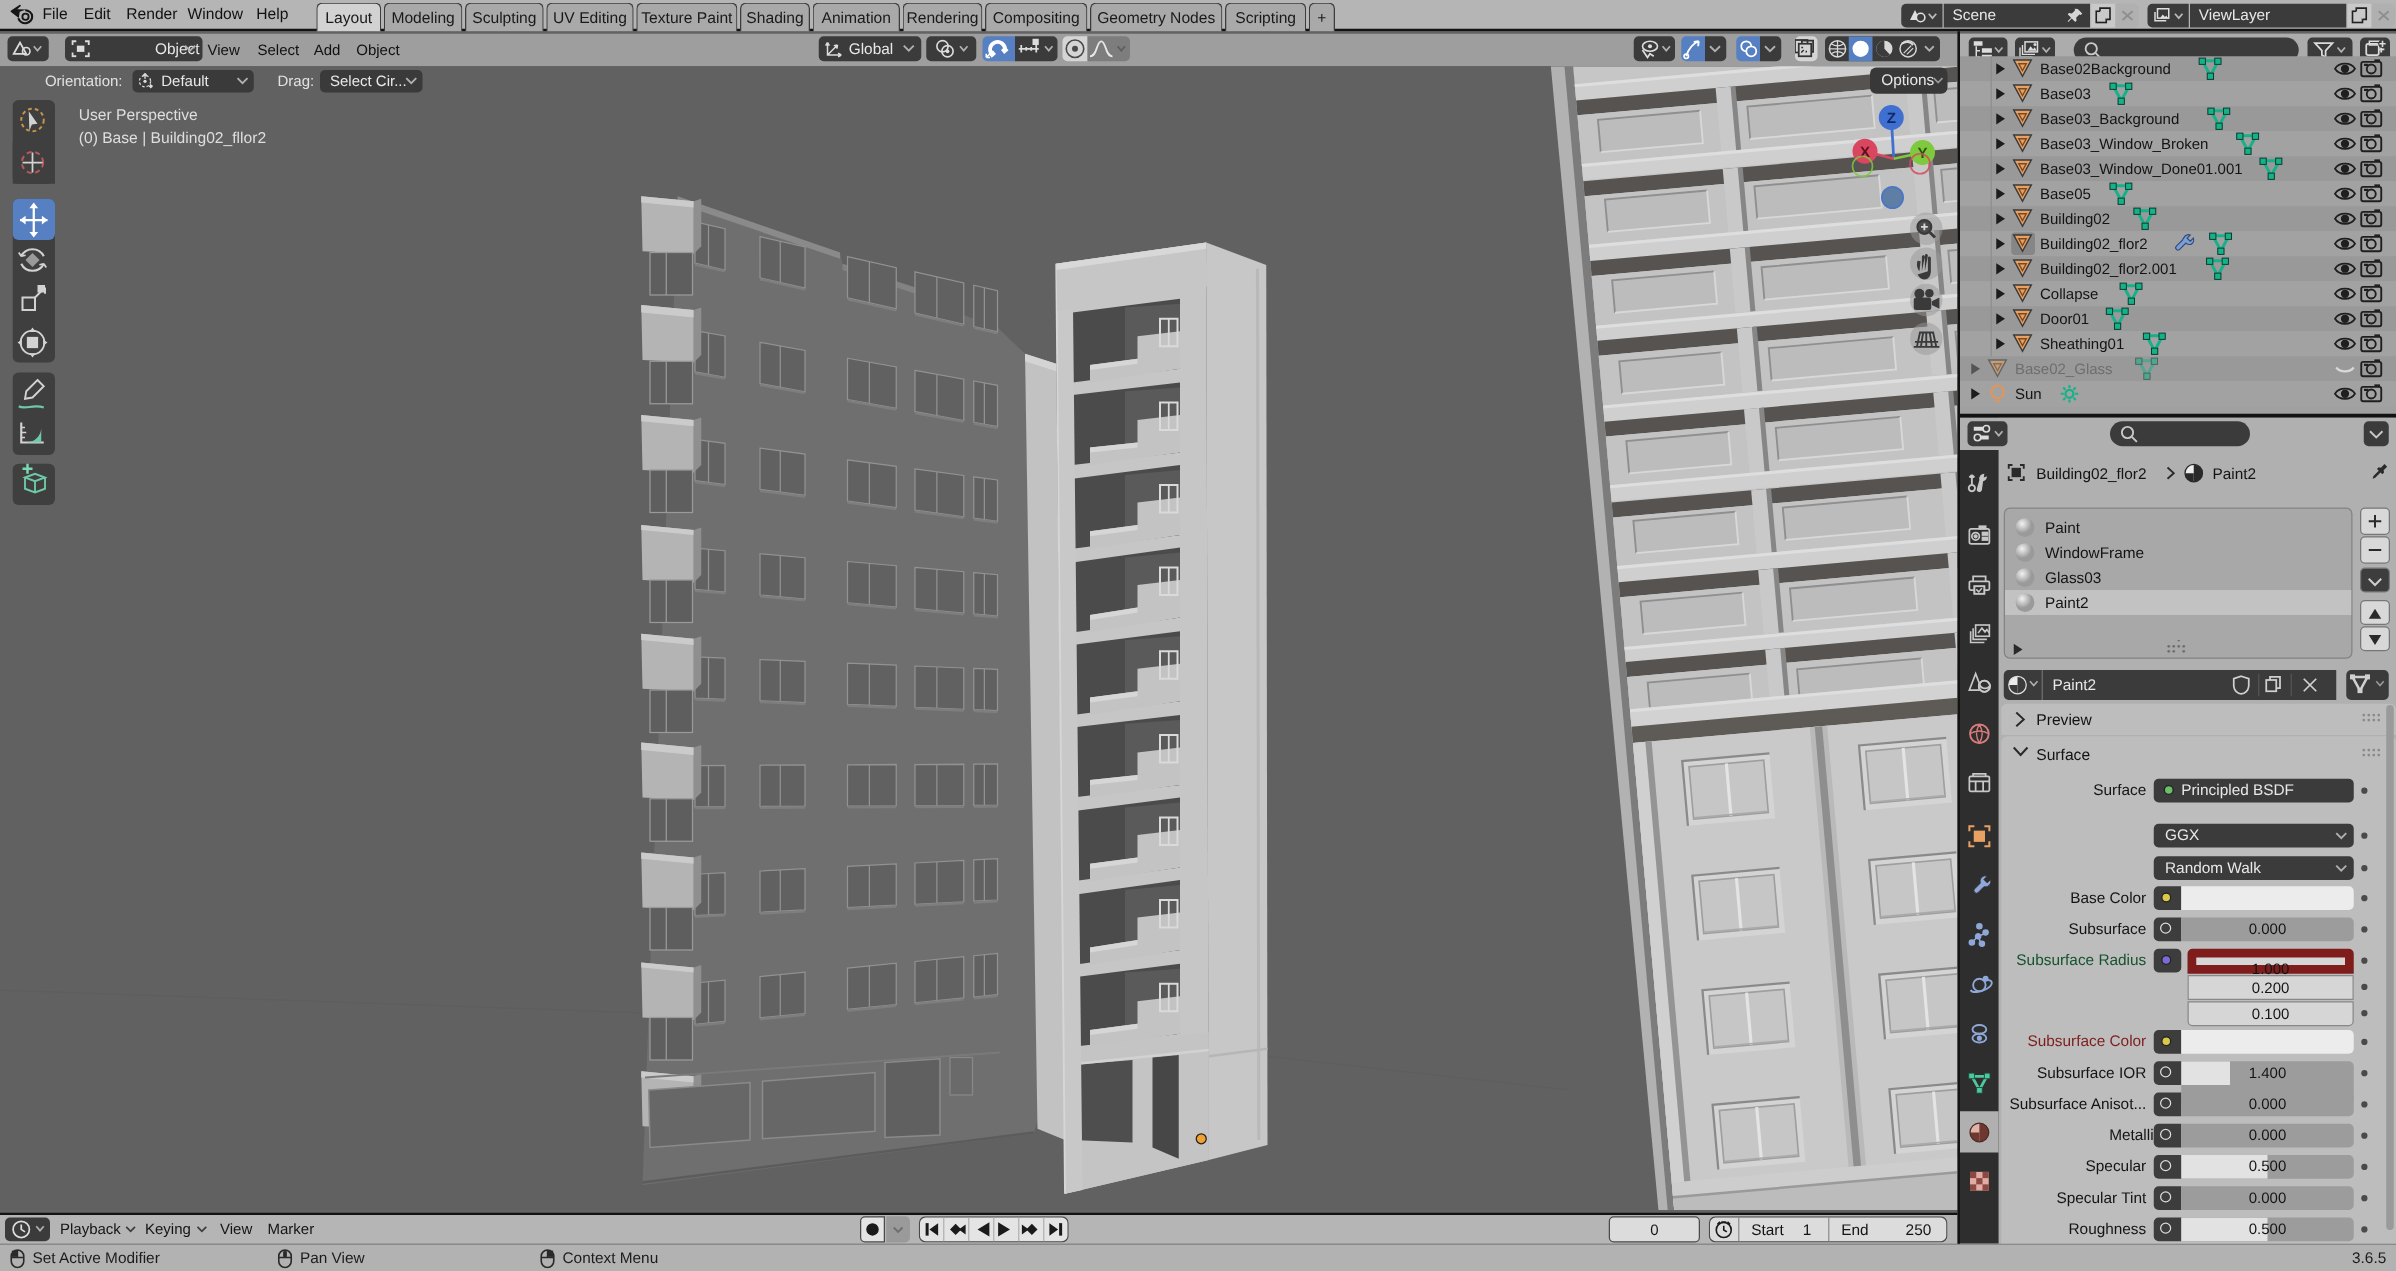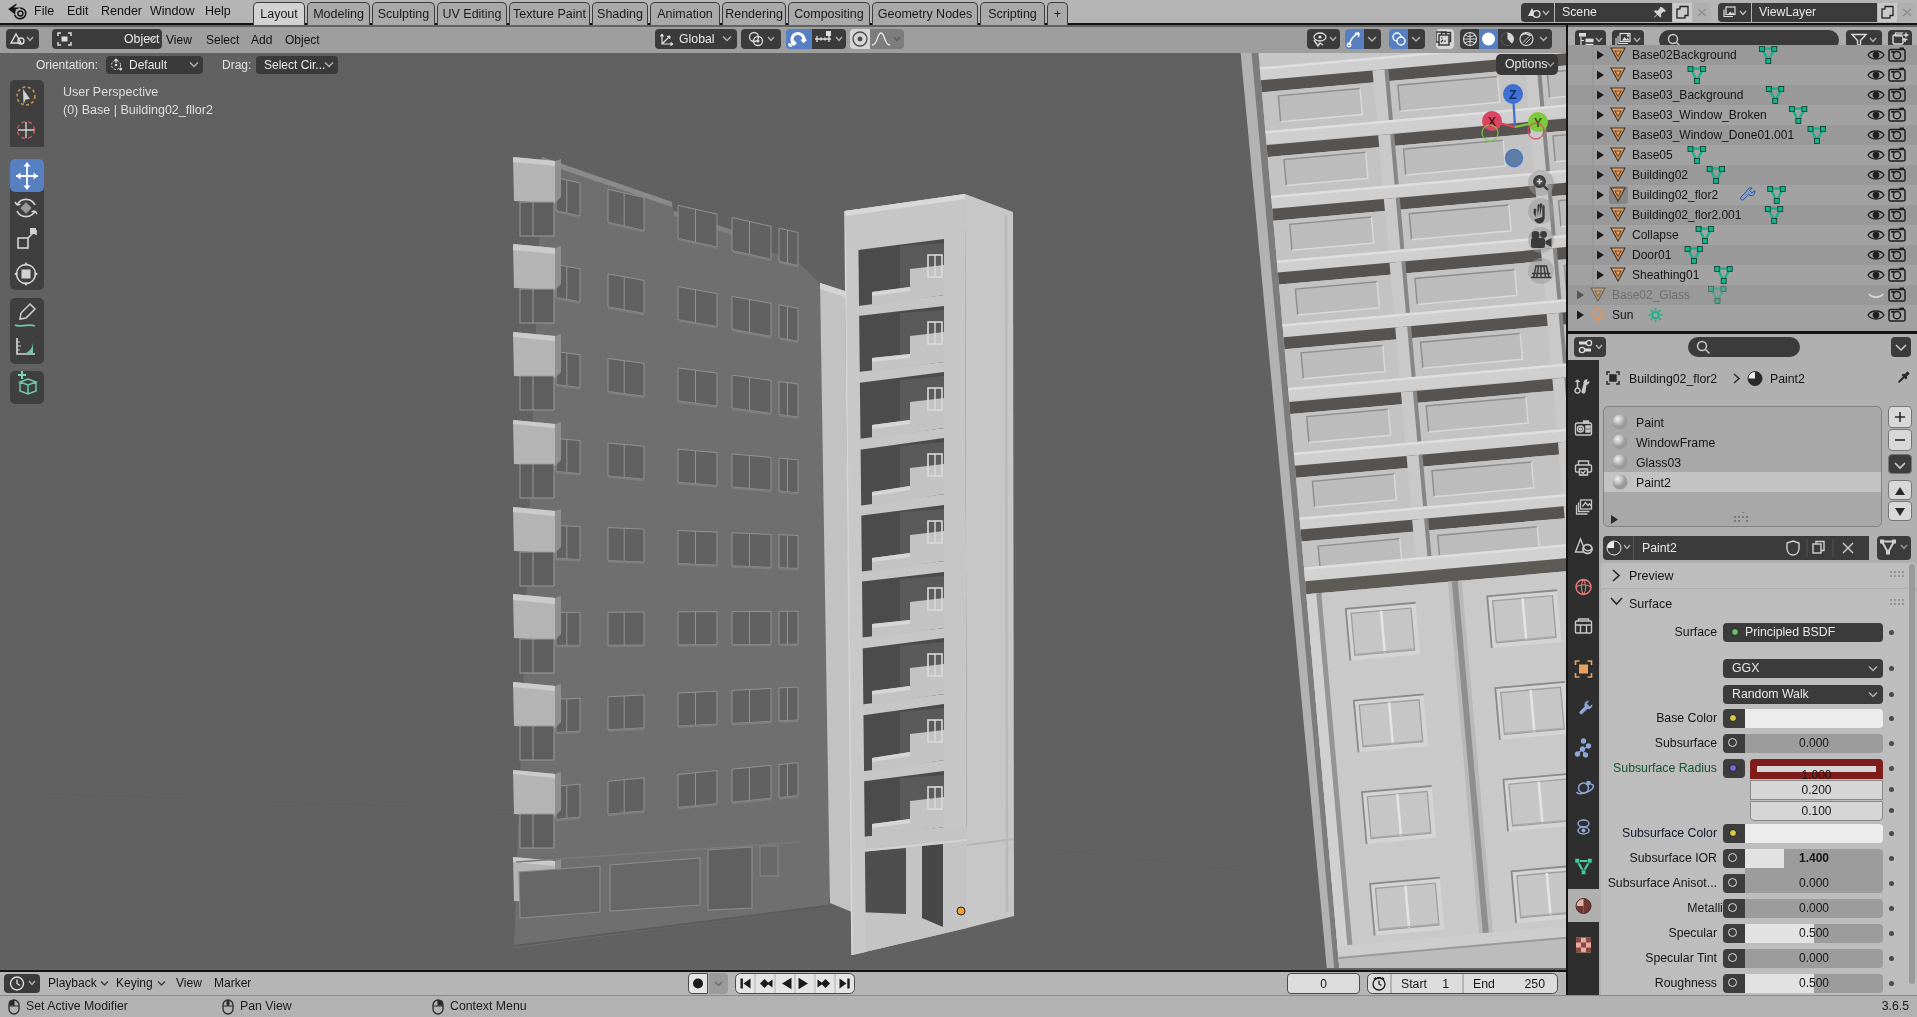--- a/index.html
+++ b/index.html
@@ -1545,31 +1545,31 @@
 <div style="position:absolute; left:0px; top:425px; width:149px; height:18px; text-align:right; line-height:18px; color:#14532d; font-size:12.3px;">Subsurface Radius</div>
 <div style="position:absolute; left:155px; top:425px; width:22px; height:19px; background:#3d3d3d; border-radius:4px;">
         <span style="position:absolute; left:6px; top:4.5px; width:8px; height:8px; border-radius:50%; background:#7a6ad8; border:1px solid #222;"></span>
       </div>
 <div style="position:absolute; left:182px; top:425px; width:133px; height:20px; background:#d6d6d6; border:7px solid #7f1d1d; border-radius:4px 4px 0 0; text-align:center; line-height:19px; color:#141414;">1.000</div>
 <div style="position:absolute; left:321px; top:432px; width:5px; height:5px; border-radius:50%; background:#4a4a4a;"></div>
 <div style="position:absolute; left:182px; top:446px; width:133px; height:20px; background:#d6d6d6; border:1px solid #888; border-radius:0; text-align:center; line-height:19px; color:#141414;">0.200</div>
 <div style="position:absolute; left:321px; top:453px; width:5px; height:5px; border-radius:50%; background:#4a4a4a;"></div>
 <div style="position:absolute; left:182px; top:467px; width:133px; height:20px; background:#d6d6d6; border:1px solid #888; border-radius:0 0 4px 4px; text-align:center; line-height:19px; color:#141414;">0.100</div>
 <div style="position:absolute; left:321px; top:474px; width:5px; height:5px; border-radius:50%; background:#4a4a4a;"></div>
-<div style="position:absolute; left:0px; top:490px; width:149px; height:18px; text-align:right; line-height:18px; color:#0f172a; font-size:12.3px;">Subsurface Color</div>
+<div style="position:absolute; left:0px; top:490px; width:149px; height:18px; text-align:right; line-height:18px; color:#7f1d1d; font-size:12.3px;">Subsurface Color</div>
 <div style="position:absolute; left:155px; top:490px; width:22px; height:19px; background:#3d3d3d; border-radius:4px 0 0 4px;">
         <span style="position:absolute; left:6px; top:4.5px; width:8px; height:8px; border-radius:50%; background:#d8c94a; border:1px solid #222;"></span>
       </div>
 <div style="position:absolute; left:177px; top:490px; width:138px; height:19px; background:#ececec; border-radius:0 4px 4px 0;"></div>
 <div style="position:absolute; left:321px; top:497px; width:5px; height:5px; border-radius:50%; background:#4a4a4a;"></div>
 <div style="position:absolute; left:0px; top:515px; width:149px; height:18px; text-align:right; line-height:18px; color:#141414; font-size:12.3px;">Subsurface IOR</div>
 <div style="position:absolute; left:155px; top:515px; width:22px; height:19px; background:#3d3d3d; border-radius:4px 0 0 4px;">
         <span style="position:absolute; left:5px; top:3.5px; width:9px; height:9px; border-radius:50%; background:#3d3d3d; border:1.5px solid #ddd;"></span>
       </div>
-<div style="position:absolute; left:177px; top:515px; width:138px; height:35px; background:#9c9c9c; border-radius:0 4px 4px 0; overflow:hidden;font-weight:bold;">
+<div style="position:absolute; left:177px; top:515px; width:138px; height:35px; background:#9c9c9c; border-radius:0 4px 4px 0; overflow:hidden;">
         <div style="position:absolute; left:0; top:0; height:19px; width:39px; background:#e2e2e2;"></div>
         <div style="position:absolute; width:100%; text-align:center; line-height:19px; color:#141414;">1.400</div>
       </div>
 <div style="position:absolute; left:321px; top:522px; width:5px; height:5px; border-radius:50%; background:#4a4a4a;"></div>
 <div style="position:absolute; left:0px; top:540px; width:149px; height:18px; text-align:right; line-height:18px; color:#141414; font-size:12.3px;">Subsurface Anisot...</div>
 <div style="position:absolute; left:155px; top:540px; width:22px; height:19px; background:#3d3d3d; border-radius:4px 0 0 4px;">
         <span style="position:absolute; left:5px; top:3.5px; width:9px; height:9px; border-radius:50%; background:#3d3d3d; border:1.5px solid #ddd;"></span>
       </div>
 <div style="position:absolute; left:177px; top:540px; width:138px; height:19px; background:#9c9c9c; border-radius:0 4px 4px 0; overflow:hidden;">
         <div style="position:absolute; left:0; top:0; height:19px; width:0px; background:#e2e2e2;"></div>

